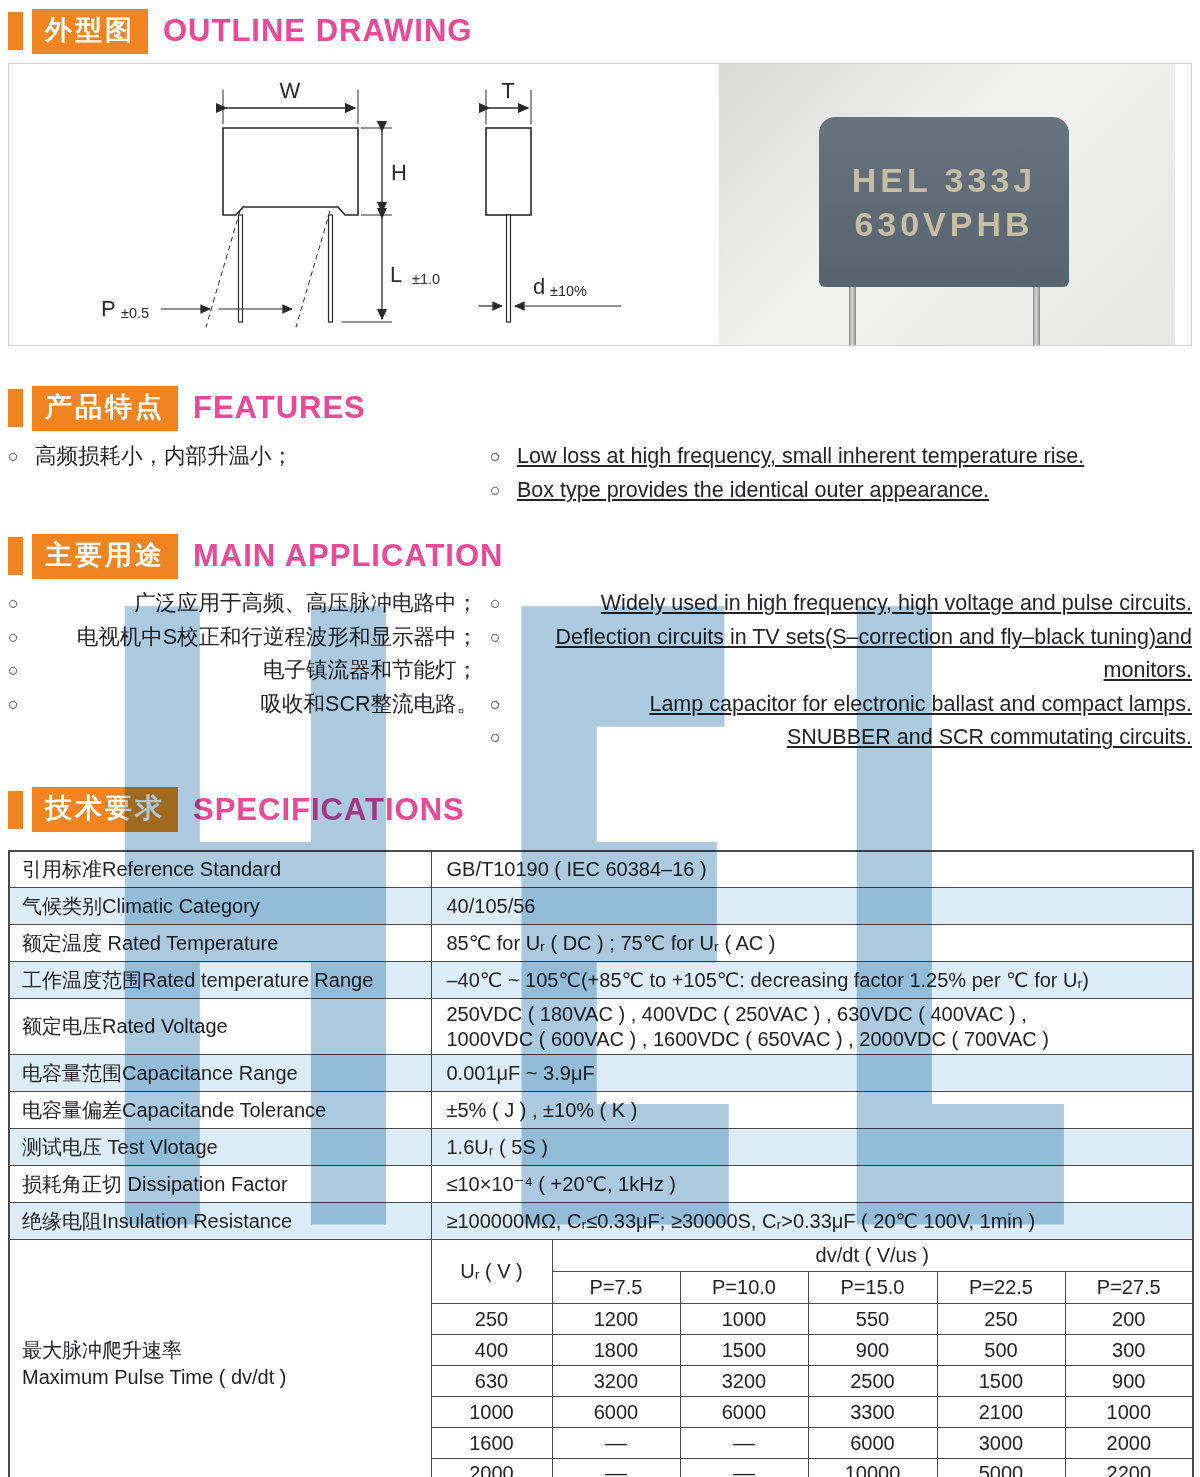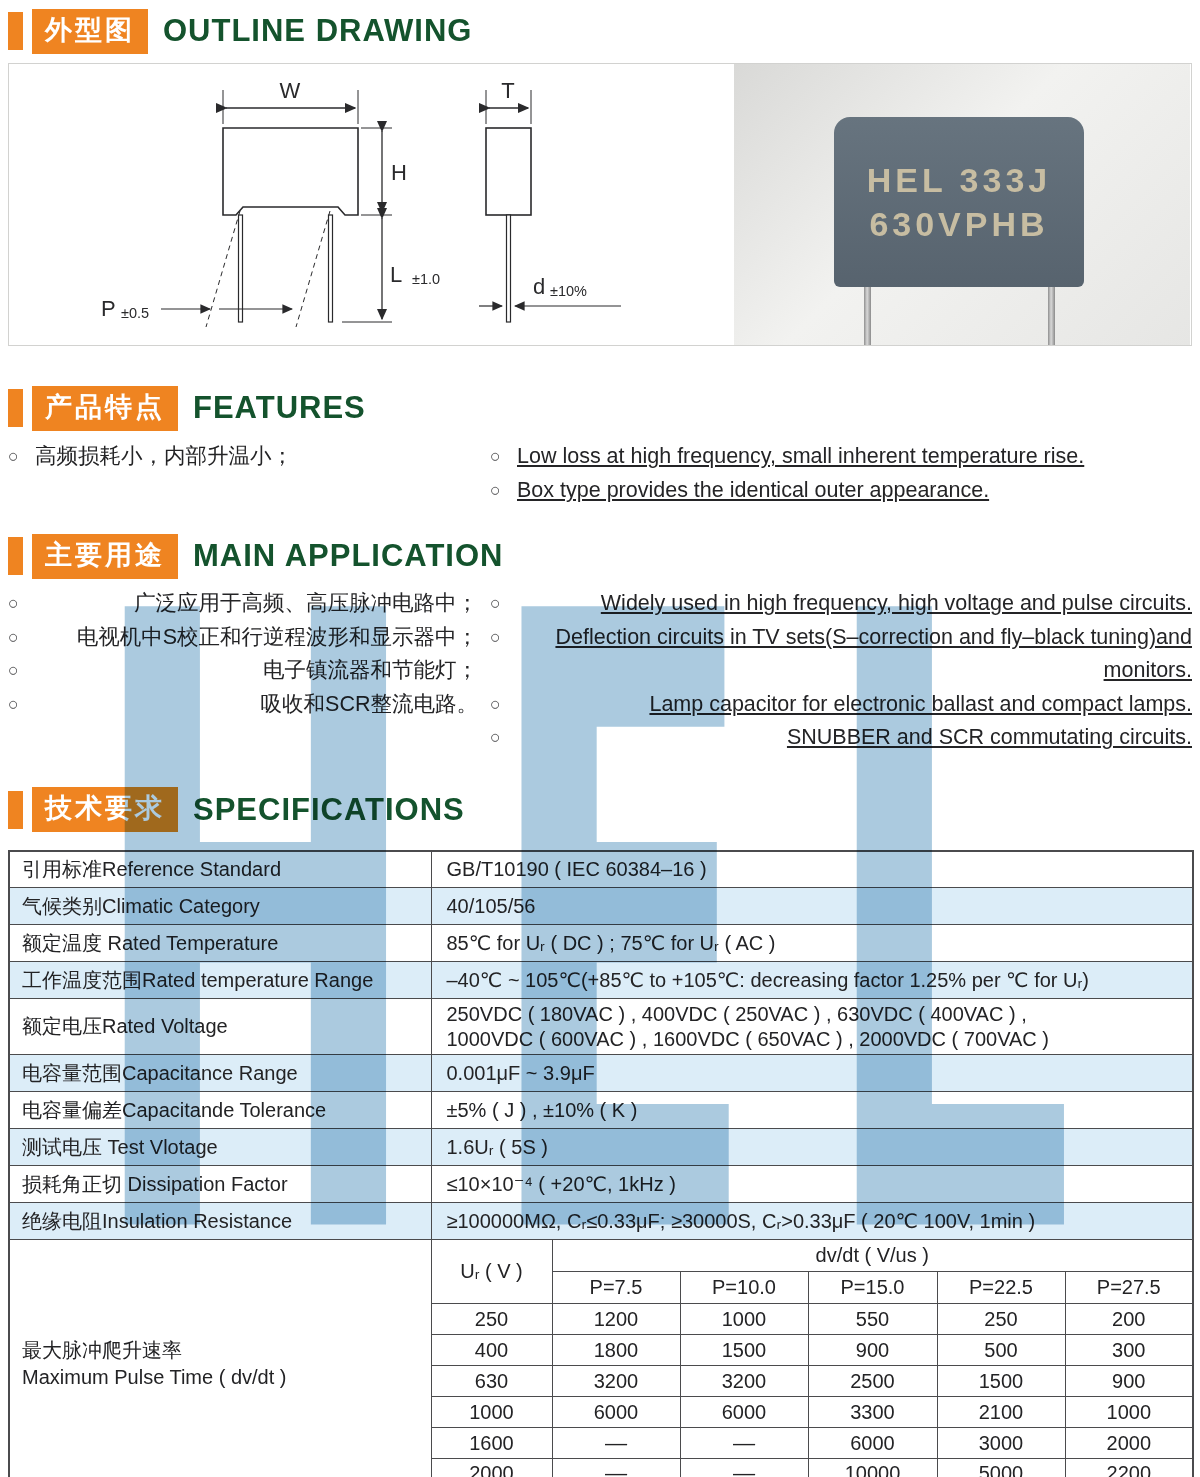--- a/index.html
+++ b/index.html
@@ -4,27 +4,27 @@
 <style>
   html,body{margin:0;padding:0;background:#ffffff;}
   .page{position:relative;width:1200px;height:1477px;background:#fff;overflow:hidden;
         font-family:"Liberation Sans","DejaVu Sans",sans-serif;color:#242426;}
 
   
   .sec-h{display:flex;align-items:center;margin:0 0 0 8px;height:46px;}
   .hbar{width:15px;height:38px;background:#ef8421;margin-right:9px;flex:0 0 auto;}
   .badge{background:#ef8421;color:#fff;font-size:27px;font-weight:bold;
          padding:3px 13px 6px 13px;letter-spacing:3px;white-space:nowrap;}
-  .sec-title{color:#14532d;font-size:31px;font-weight:bold;margin-left:15px;
+  .sec-title{color:#ec4899;font-size:31px;font-weight:bold;margin-left:15px;
              letter-spacing:1px;white-space:nowrap;}
 
   
   .panel{position:relative;margin:9px 8px 0 8px;height:281px;border:1px solid #d2d2d0;background:#fff;}
   .panel svg{position:absolute;left:0;top:0;}
-  .photo{position:absolute;right:1px;top:0;width:456px;height:281px;
+  .photo{position:absolute;right:16px;top:0;width:456px;height:281px;
          background:linear-gradient(135deg,#d9d9d7 0%,#f2f2f0 45%,#e6e6e4 100%);}
   .cap-body{position:absolute;left:100px;top:53px;width:250px;height:170px;
             background:linear-gradient(#67747f,#57636e);
             border-radius:16px 16px 6px 6px;
             display:flex;flex-direction:column;align-items:center;justify-content:center;}
   .cap-line{color:#c7bda2;font-size:34px;font-weight:bold;letter-spacing:4px;line-height:44px;}
   .cap-lead{position:absolute;top:223px;width:7px;height:58px;
             background:linear-gradient(90deg,#8f8f8f,#d8d8d8 45%,#8a8a8a);}
   .lead-l{left:130px;} .lead-r{left:314px;}
 

